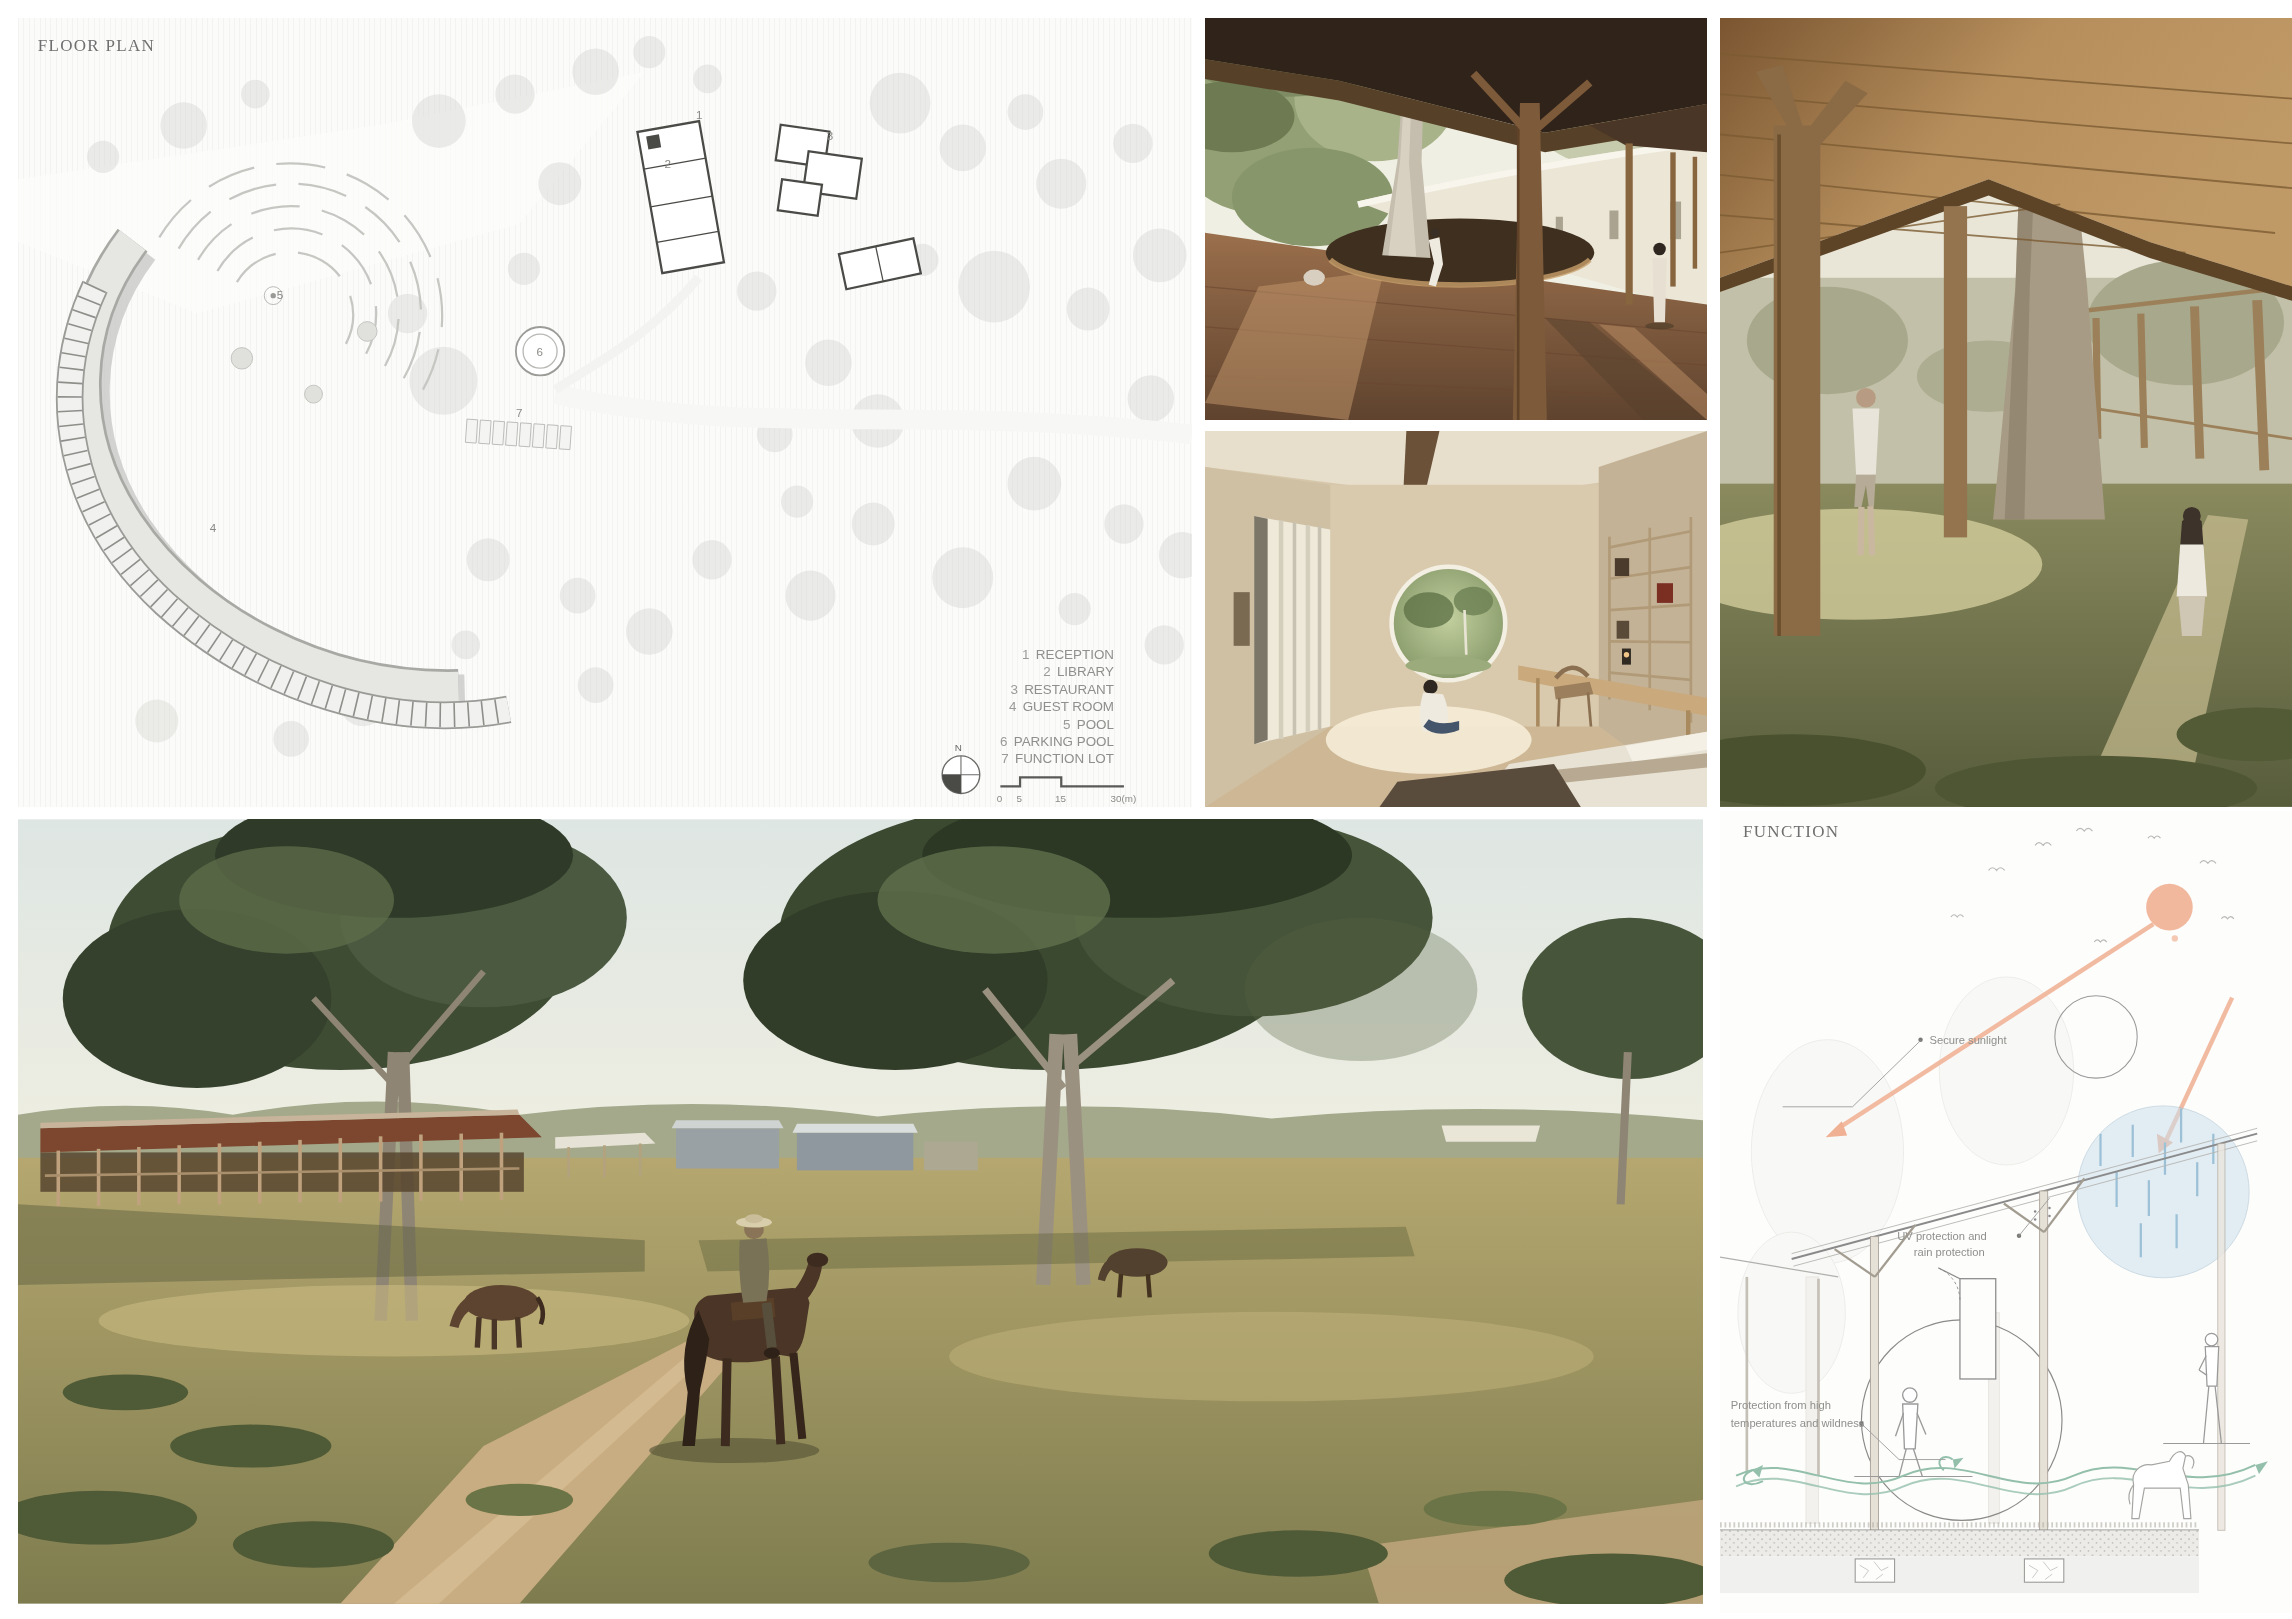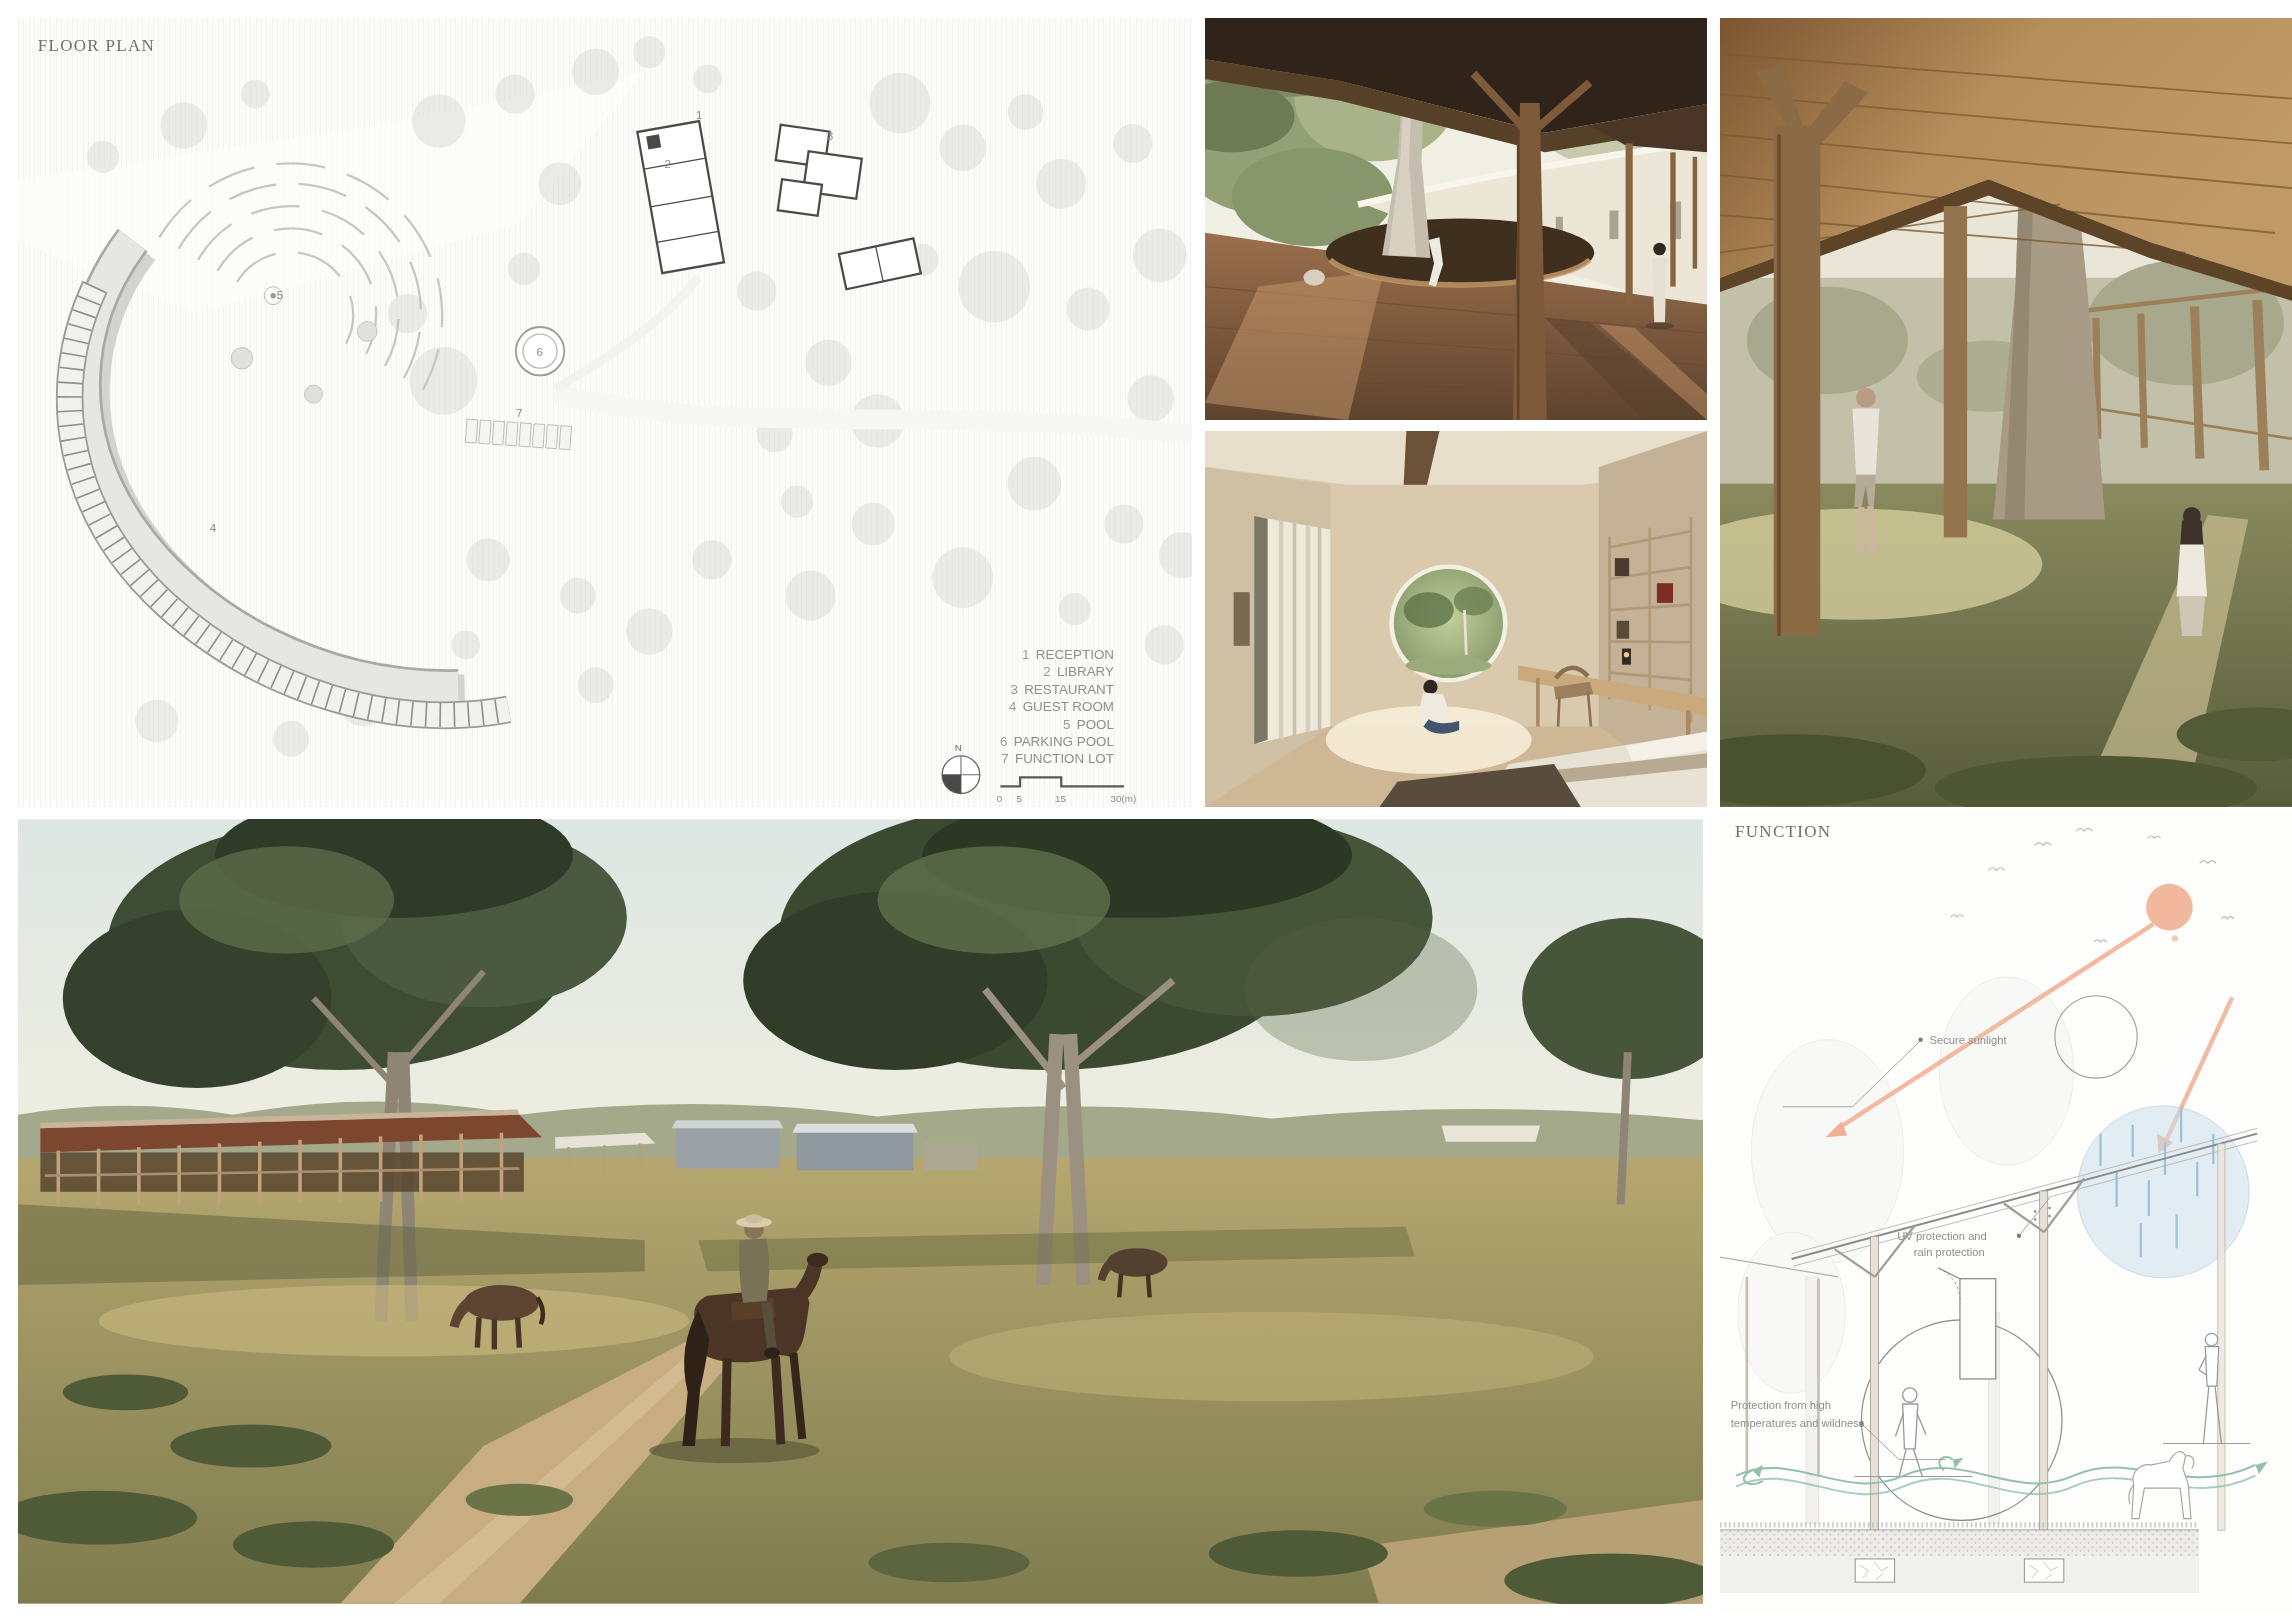--- a/index.html
+++ b/index.html
@@ -673,17 +673,17 @@
         <circle cx="334" cy="474" r="2.5" fill="#7a7a77"></circle>
         <line x1="334" y1="474" x2="368" y2="432" stroke="#9a9a9a" stroke-width="1"></line>
         <text x="248" y="479" text-anchor="middle">UV protection and</text>
         <text x="256" y="497" text-anchor="middle">rain protection</text>
         <circle cx="158" cy="684" r="2.5" fill="#7a7a77"></circle>
         <polyline points="158,684 200,724 252,724" fill="none" stroke="#9a9a9a" stroke-width="1"></polyline>
         <text x="12" y="668">Protection from high</text>
         <text x="12" y="688">temperatures and wildness</text>
       </g>
     </svg>
-    <div class="panel-title" style="left:15px;top:10.7px;">FUNCTION</div>
+    <div class="panel-title" style="left:23px;top:10.7px;">FUNCTION</div>
   </section>
 
 </div>
 
 
 </body></html>

